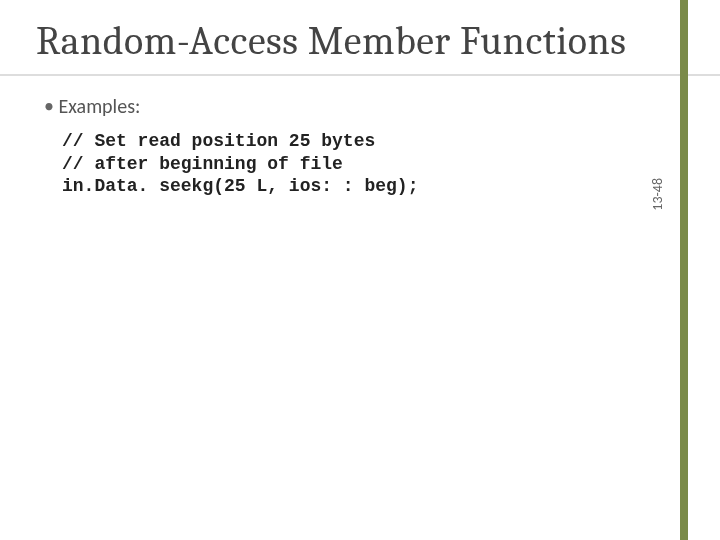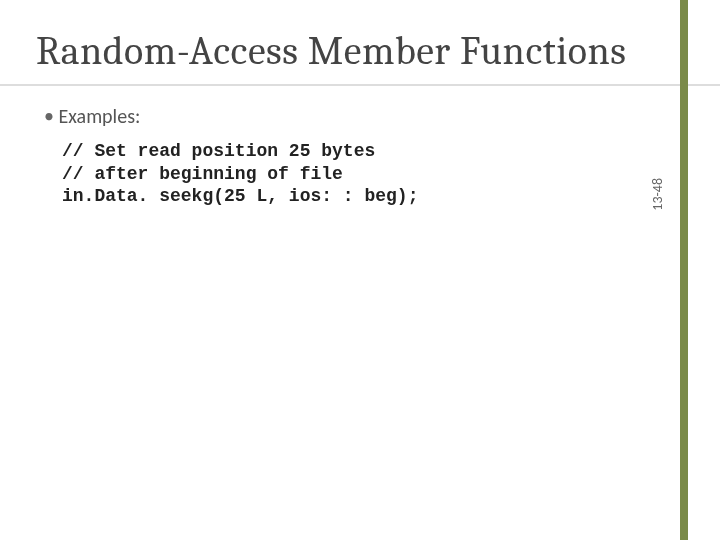--- a/index.html
+++ b/index.html
@@ -1,18 +1,18 @@
 <!DOCTYPE html>
 <html><head>
 <meta charset="utf-8">
 <style>
 html,body{margin:0;padding:0}
 body{width:720px;height:540px;background:#fff;font-family:Cambria,Georgia,serif;color:#3a3a3a;position:relative;overflow:hidden}
 .accent{position:absolute;right:32px;top:0;width:8px;height:540px;background:#7a8a48}
-.title{font-size:40px;line-height:1.05;padding:30px 60px 12px 36px;color:#444;letter-spacing:.5px}
+.title{font-size:40px;line-height:1.05;padding:20px 60px 12px 36px;color:#444;letter-spacing:.5px}
 .divider{height:2px;background:#ddd;margin:0 0 18px 0}
 .content{padding:0 60px 0 44px;font-family:Calibri,Arial,sans-serif;color:#555}
 .bullet-label{font-size:20px;color:#555;margin:0 0 8px 0}
 .bullet-label::before{content:"• ";color:#666}
 .code{font-family:"Courier New",monospace;font-weight:bold;color:#222;font-size:18px;white-space:pre;margin:12px 0 18px 18px;line-height:1.25}
 .pagenum{position:absolute;right:54px;top:178px;font-family:Calibri,Arial,sans-serif;font-size:14px;color:#666;writing-mode:vertical-rl;transform:rotate(180deg)}
 </style>
 </head>
 <body>
 

